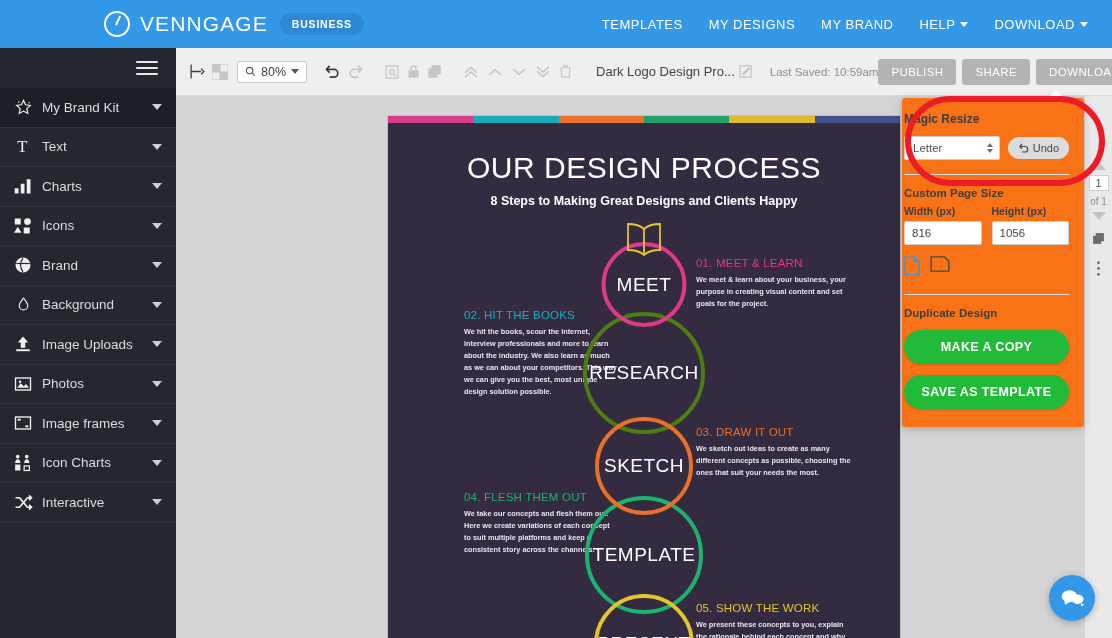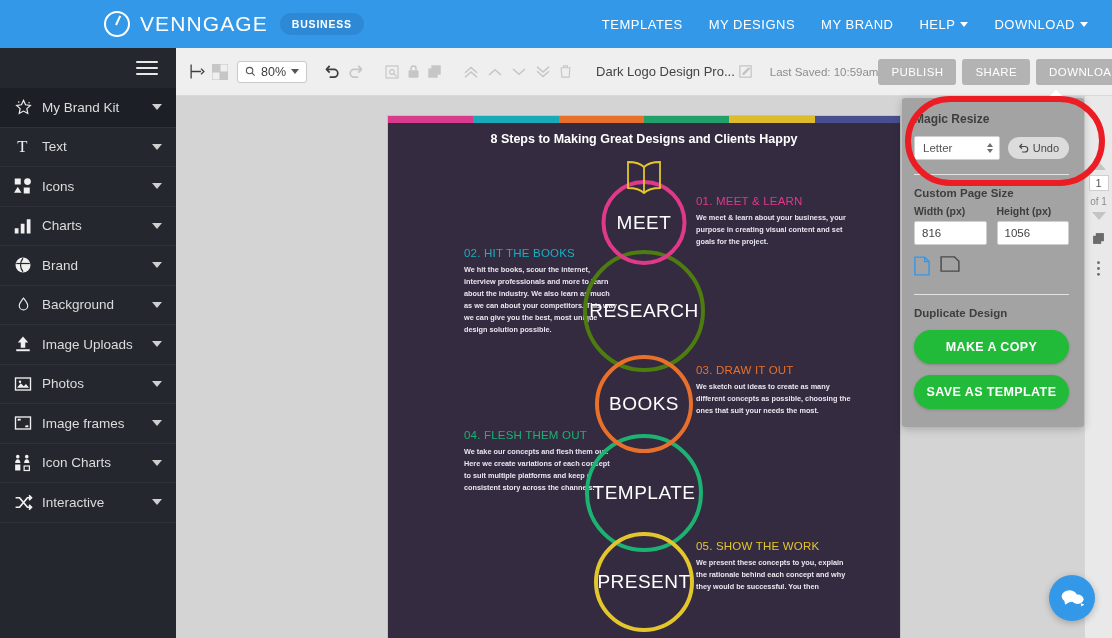--- a/index.html
+++ b/index.html
@@ -128,22 +128,22 @@
     display: flex; flex-direction: column; align-items: center; padding-top: 66px; gap: 5px;
   }
   .rs-tri-up { width:0;height:0;border-left:7px solid transparent;border-right:7px solid transparent;border-bottom:8px solid #c4c4c4; }
   .rs-tri-dn { width:0;height:0;border-left:7px solid transparent;border-right:7px solid transparent;border-top:8px solid #c4c4c4; }
   .rs-num { width: 20px; border: 1px solid #cfcfcf; background:#fff; font-size: 11px; text-align: center; color:#555; padding: 1px 0; }
   .rs-of { font-size: 10px; color: #8d8d8d; }
   .rs-ico { color: #6b6b6b; margin-top: 6px; cursor: pointer; }
 
   .settings-panel {
     position: absolute; top: 98px; right: 28px; width: 182px;
-    background: #a3a3a3; border-radius: 3px;
-    box-shadow: 0 2px 9px rgba(0,0,0,0.22); padding: 14px 15px 18px 12px; z-index: 20;
+    background: #f97316; border-radius: 3px;
+    box-shadow: 0 2px 9px rgba(0,0,0,0.22); padding: 14px 15px 18px 2px; z-index: 20;
   }
   .settings-panel::before {
     content: ""; position: absolute; top: -8px; right: 20px;
     border-left: 8px solid transparent; border-right: 8px solid transparent;
     border-bottom: 8px solid #fff;
   }
   .sp-head { font-size: 12px; font-weight: bold; color: #3e3e3e; margin-bottom: 10px; }
   .sp-row { display: flex; align-items: center; gap: 8px; }
   .sel-box {
     position: relative; flex: 1; border: 1px solid #cfcfcf; border-radius: 2px;
@@ -245,39 +245,39 @@
             <text x="4" y="19" font-family="Liberation Serif, serif" font-size="21" fill="#f0f0f0">T</text>
           </svg>
       </span>
       <span class="side-label">Text</span>
       <span class="side-caret"></span>
     </div>
 
     <div class="side-item">
       <span class="side-ico">
         <svg width="18" height="18" viewBox="0 0 24 24" fill="#f0f0f0">
+            <rect x="1" y="15" width="5" height="7"></rect>
+            <rect x="9" y="9" width="5" height="13"></rect>
+            <rect x="17" y="3" width="5" height="19"></rect>
+          </svg>
+      </span>
+      <span class="side-label">Charts</span>
+      <span class="side-caret"></span>
+    </div>
+
+    <div class="side-item">
+      <span class="side-ico">
+        <svg width="18" height="18" viewBox="0 0 24 24" fill="#f0f0f0">
             <rect x="1" y="2" width="8" height="8"></rect>
             <circle cx="18" cy="6" r="4.5"></circle>
             <path d="M5 13l5 8H0z"></path>
             <rect x="13" y="14" width="8" height="8"></rect>
           </svg>
       </span>
       <span class="side-label">Icons</span>
-      <span class="side-caret"></span>
-    </div>
-
-    <div class="side-item">
-      <span class="side-ico">
-        <svg width="18" height="18" viewBox="0 0 24 24" fill="#f0f0f0">
-            <rect x="1" y="15" width="5" height="7"></rect>
-            <rect x="9" y="9" width="5" height="13"></rect>
-            <rect x="17" y="3" width="5" height="19"></rect>
-          </svg>
-      </span>
-      <span class="side-label">Charts</span>
       <span class="side-caret"></span>
     </div>
 
     <div class="side-item">
       <span class="side-ico">
         <svg width="18" height="18" viewBox="0 0 24 24" fill="#f0f0f0">
             <circle cx="12" cy="12" r="10"></circle>
             <path d="M12 3a14 14 0 000 18" stroke="#24272e" stroke-width="1.6" fill="none"></path>
             <path d="M3 10h18" stroke="#24272e" stroke-width="1.6" fill="none"></path>
           </svg>
@@ -460,39 +460,40 @@
     <div class="page">
       <div class="colorbar">
         <div style="background:#d83b8c"></div>
         <div style="background:#1aa9b8"></div>
         <div style="background:#e8702a"></div>
         <div style="background:#21a06a"></div>
         <div style="background:#ddbb2a"></div>
         <div style="background:#474f8f"></div>
       </div>
 
+      <div class="info-title">OUR DESIGN PROCESS</div>
       <div class="info-sub">8 Steps to Making Great Designs and Clients Happy</div>
 
       <div class="steps">
 
         <div class="book-ico" style="top:-4px">
           <svg width="50" height="40" viewBox="0 0 50 40" fill="none" stroke="#e2c62c" stroke-width="1.8">
             <path d="M25 9c-4-4-10-5-16-5v26c6 0 12 1 16 5 4-4 10-5 16-5V4c-6 0-12 1-16 5z"></path>
             <path d="M25 9v26"></path>
           </svg>
         </div>
 
         <div class="circle" style="top:18px;width:85px;height:85px;border:4px solid #e0398a;z-index:3">
           <span>MEET</span>
         </div>
         <div class="circle" style="top:88px;width:122px;height:122px;border:4px solid #4d7c0f;z-index:2">
           <span>RESEARCH</span>
         </div>
         <div class="circle" style="top:193px;width:98px;height:98px;border:4px solid #e8702a;z-index:3">
-          <span>BOOKS</span>
+          <span>SKETCH</span>
         </div>
         <div class="circle" style="top:272px;width:118px;height:118px;border:4px solid #1cb272;z-index:2">
           <span>TEMPLATE</span>
         </div>
         <div class="circle" style="top:370px;width:100px;height:100px;border:4px solid #e2c62c;z-index:3">
           <span>PRESENT</span>
         </div>
 
         <div class="txtblk" style="left:308px;top:33px">
           <div class="hd" style="color:#e0398a">01. MEET &amp; LEARN</div>

